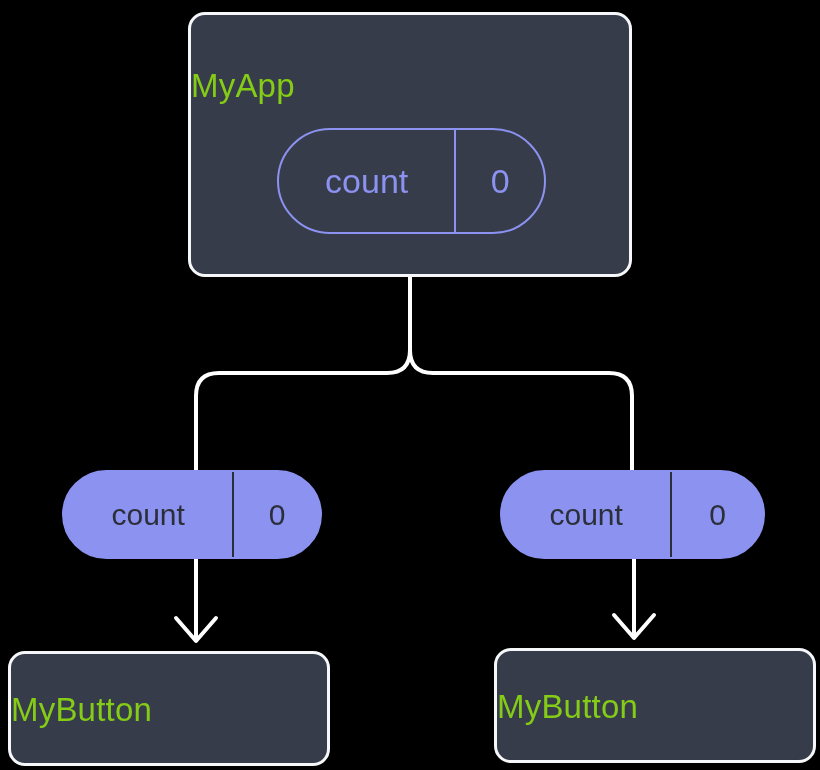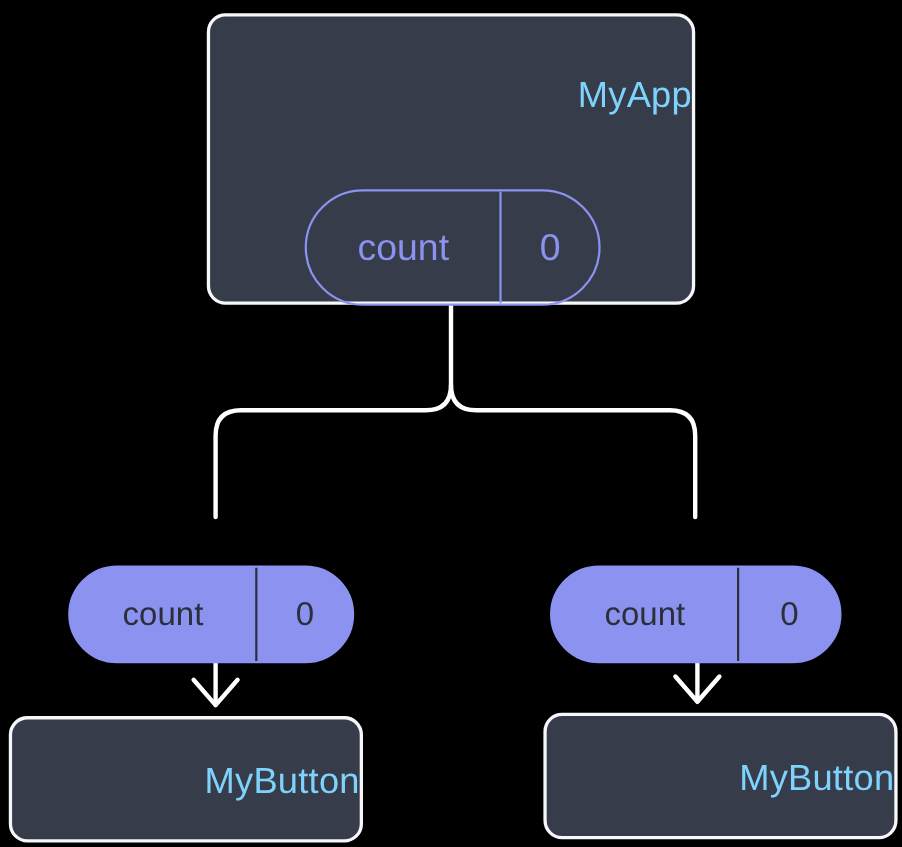--- a/index.html
+++ b/index.html
@@ -52,43 +52,42 @@
     left: 188px;
     top: 12px;
     width: 444px;
     height: 265px;
   }
 
   .component-title {
     position: absolute;
     left: 0;
     right: 0;
-    text-align: right;
-    color: #7dd3fc;
+    text-align: left;
+    color: #84cc16;
     font-size: 33px;
     font-weight: 400;
     letter-spacing: 0.2px;
     line-height: 1;
     white-space: nowrap;
   }
 
   #myapp-box .component-title {
     top: 54px;
   }
 
   
   .state-pill {
     position: absolute;
     box-sizing: border-box;
     display: flex;
     align-items: stretch;
     border-radius: 999px;
     overflow: hidden;
     z-index: 3;
-    margin-top: 44px;
   }
 
   .state-pill .pill-name,
   .state-pill .pill-value {
     display: flex;
     align-items: center;
     justify-content: center;
     line-height: 1;
     white-space: nowrap;
     box-sizing: border-box;

